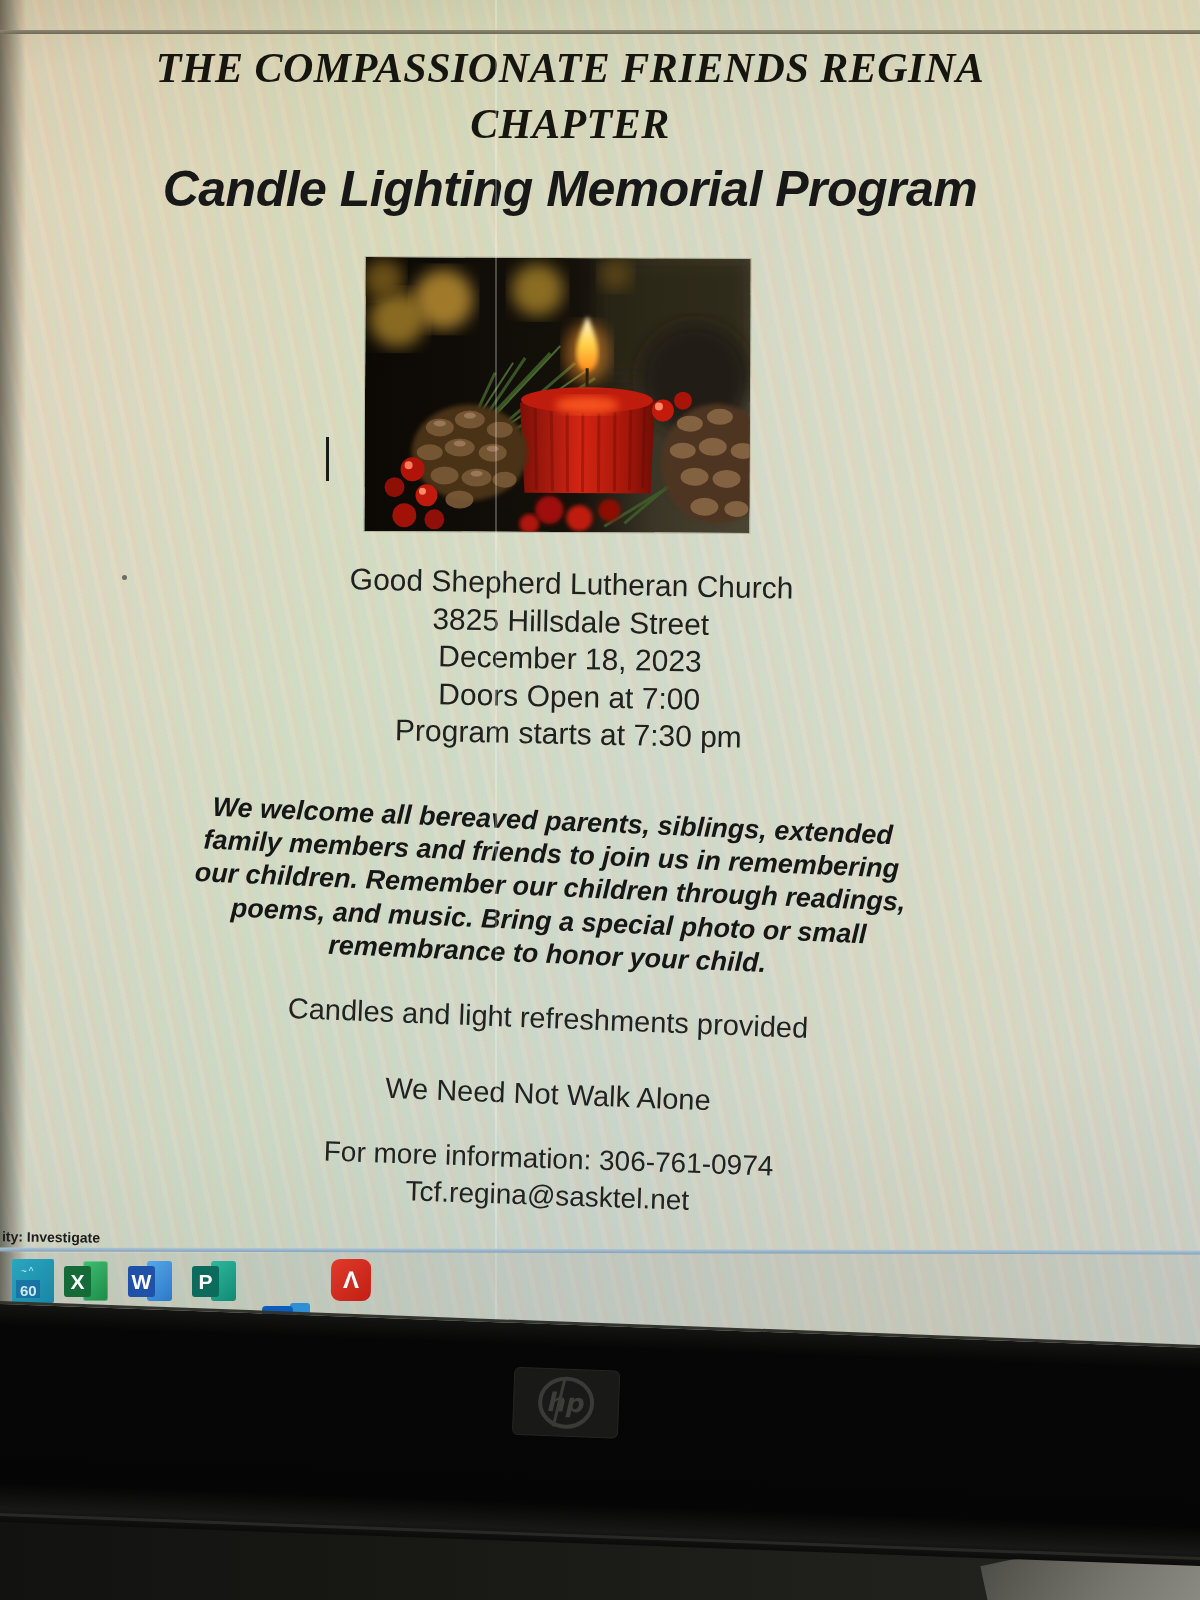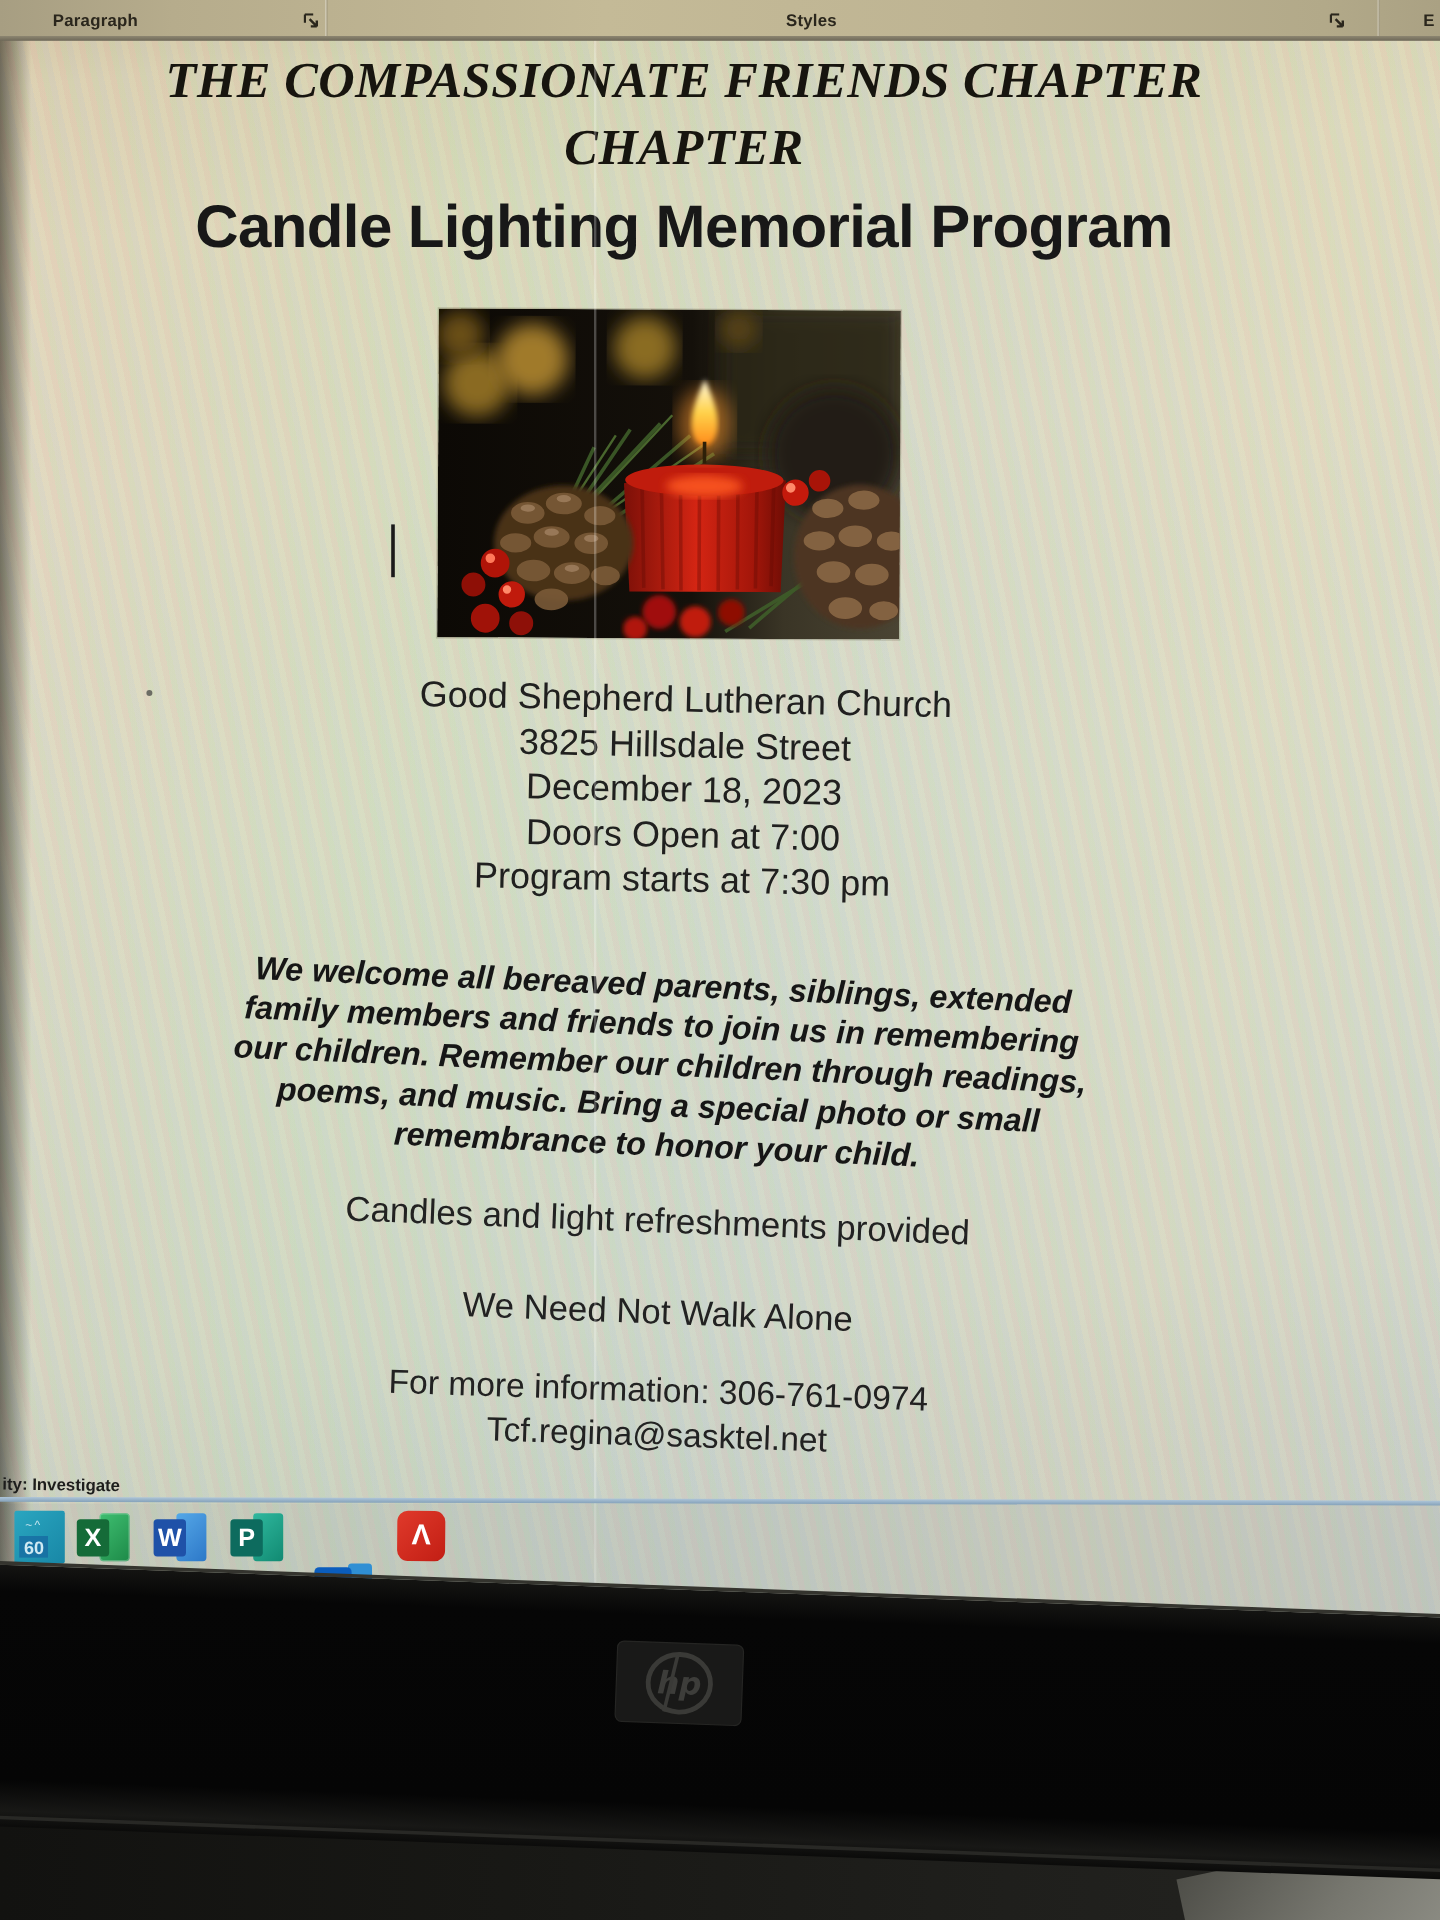--- a/index.html
+++ b/index.html
@@ -32,21 +32,21 @@
   .ribbon-label{position:absolute;top:9px;font-size:14px;font-weight:700;color:#2a261c;
     letter-spacing:.2px;}
   .launcher{position:absolute;top:11px;width:13px;height:13px;}
   .ribbon-sep{position:absolute;top:0;width:2px;height:30px;
     background:linear-gradient(90deg,rgba(255,255,255,.45),rgba(120,112,90,.4));}
 
   
   .doc-block{position:absolute;text-align:center;color:#1f1f1f;z-index:3;}
   .title-serif{font-family:"Liberation Serif", serif;font-style:italic;font-weight:700;
     font-size:42px;line-height:52px;color:#17150f;letter-spacing:.5px;}
-  .subtitle{font-weight:700;font-size:50px;color:#181818;letter-spacing:-.5px;}
+  .subtitle{font-style:italic;font-weight:700;font-size:50px;color:#181818;letter-spacing:-.5px;}
   .venue-block{font-size:30px;line-height:37.5px;color:#20201f;}
   .para-block{font-weight:700;font-style:italic;font-size:27px;line-height:33.2px;color:#161616;}
   .plain28{font-size:29px;color:#222;}
   .contact-block{font-size:28px;line-height:37px;color:#222;}
 
   .cursor-bar{position:absolute;left:326px;top:437px;width:3px;height:44px;background:#1a1a1a;z-index:4;}
 
   .photo-wrap{position:absolute;left:365px;top:258px;width:385px;height:274px;z-index:3;
     transform:rotate(.3deg);box-shadow:0 0 0 1px rgba(90,85,60,.25);}
 
@@ -95,42 +95,23 @@
   .hp-plate{position:absolute;left:552px;top:44px;width:104px;height:66px;background:#191918;
     border:1px solid #252523;border-radius:6px;display:flex;align-items:center;justify-content:center;}
 </style>
 </head>
 <body>
 
 <div class="stage">
 
   <div class="screen">
 
-    <div class="ribbon">
-      <span class="ribbon-label" style="left:44px">Paragraph</span>
-      <span class="launcher" style="left:253px">
-        <svg width="13" height="13" viewBox="0 0 13 13">
-          <path d="M1 1 h7 M1 1 v7" stroke="#2a261c" stroke-width="2" fill="none"></path>
-          <path d="M5 5 l6 6 M11 11 v-5 M11 11 h-5" stroke="#2a261c" stroke-width="2" fill="none"></path>
-        </svg>
-      </span>
-      <span class="ribbon-sep" style="left:271px"></span>
-      <span class="ribbon-label" style="left:655px">Styles</span>
-      <span class="launcher" style="left:1108px">
-        <svg width="13" height="13" viewBox="0 0 13 13">
-          <path d="M1 1 h7 M1 1 v7" stroke="#2a261c" stroke-width="2" fill="none"></path>
-          <path d="M5 5 l6 6 M11 11 v-5 M11 11 h-5" stroke="#2a261c" stroke-width="2" fill="none"></path>
-        </svg>
-      </span>
-      <span class="ribbon-sep" style="left:1148px"></span>
-      <span class="ribbon-label" style="left:1186px">E</span>
-    </div>
     <div class="ribbon-border"></div>
 
-    <div class="doc-block title-serif" style="left:0;top:42px;width:1140px">THE COMPASSIONATE FRIENDS CHAPTER</div>
+    <div class="doc-block title-serif" style="left:0;top:42px;width:1140px">THE COMPASSIONATE FRIENDS REGINA</div>
     <div class="doc-block title-serif" style="left:0;top:98px;width:1140px">CHAPTER</div>
     <div class="doc-block subtitle" style="left:0;top:160px;width:1140px">Candle Lighting Memorial Program</div>
 
     <div class="photo-wrap">
       <svg width="385" height="274" viewBox="0 0 385 274">
         <defs>
           <filter id="b8">
               <feGaussianBlur stdDeviation="8"></feGaussianBlur>
             </filter>
           <filter id="b4">

